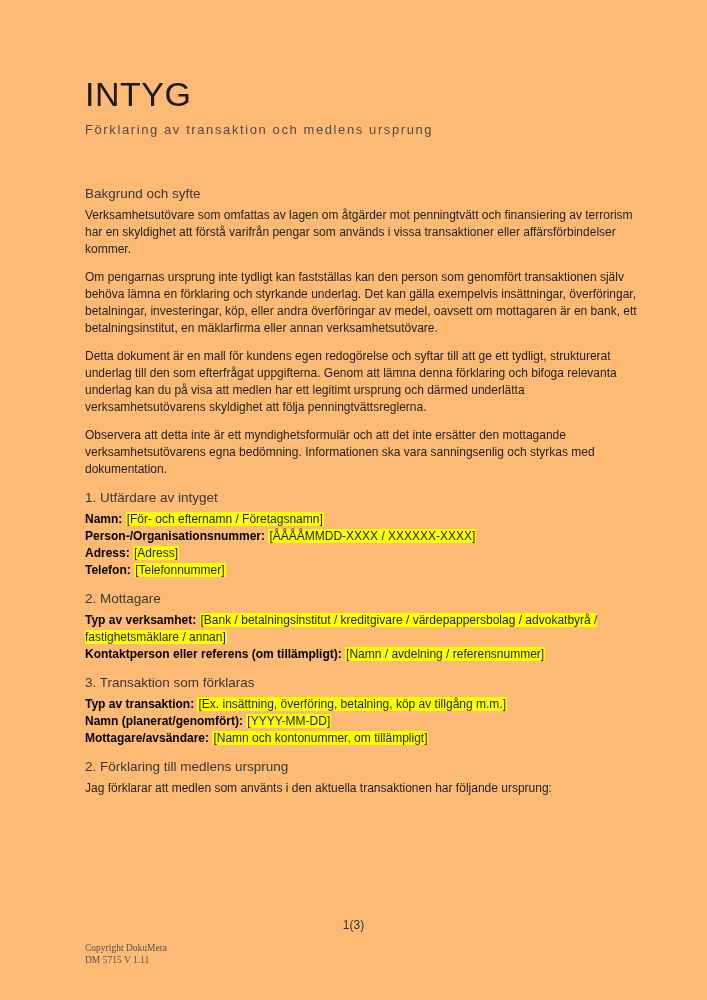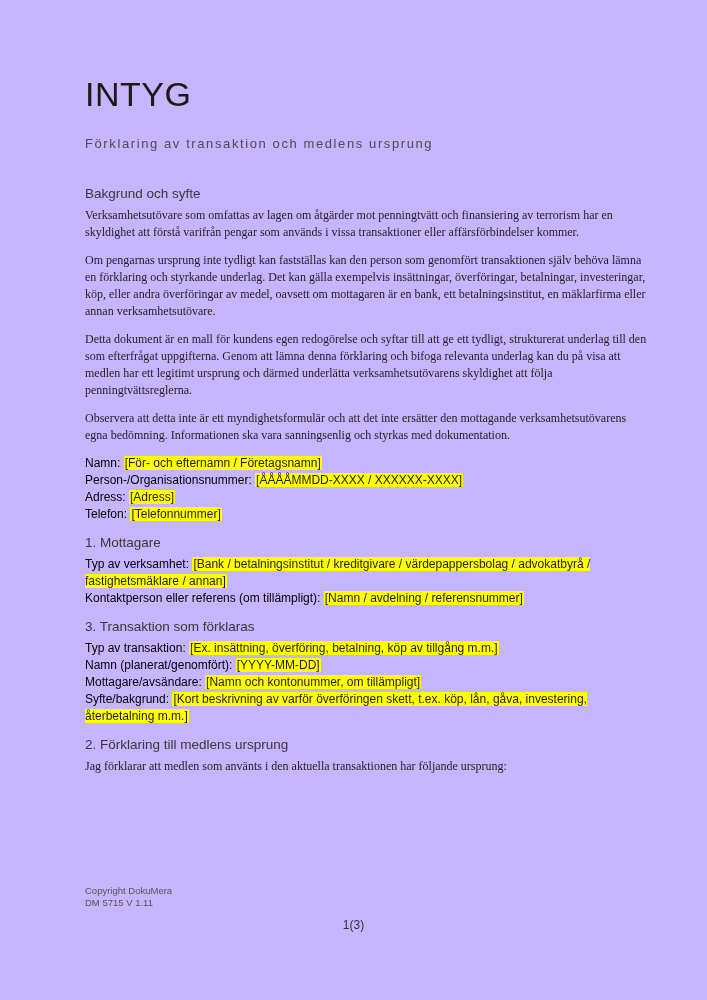--- a/index.html
+++ b/index.html
@@ -3,125 +3,126 @@
 <meta charset="utf-8">
 <style>
   :root { --hl: #ffff00; }
   * { box-sizing: border-box; }
   html, body { margin: 0; padding: 0; background: #ffffff; }
   .page {
     position: relative;
     width: 707px;
     height: 1000px;
     margin: 0 auto;
-    background: #c4b5fd;
+    background: #fdba74;
     overflow: hidden;
     font-family: "Liberation Sans", sans-serif;
     color: #1f1f1f;
   }
   .content {
     position: absolute;
     left: 85px;
     right: 60px;
     top: 76px;
   }
   h1.doc-title {
     margin: 0;
     font-size: 34px;
     line-height: 36px;
     font-weight: 400;
     letter-spacing: 0.5px;
     color: #1a1a1a;
   }
   .doc-subtitle {
-    margin-top: 23px;
+    margin-top: 9px;
     font-size: 13px;
     line-height: 18px;
     letter-spacing: 1.6px;
     color: #4d4d4d;
   }
   h2.sec-heading {
     margin: 12px 0 5px 0;
     font-size: 13.5px;
     line-height: 16px;
     font-weight: 400;
     color: #383838;
   }
-  h2.intro-heading { margin-top: 33px; }
+  h2.intro-heading { margin-top: 47px; }
   p.body-par {
     margin: 0 0 11px 0;
     font-size: 12px;
     line-height: 17px;
-    font-family: Liberation Serif, serif;
   }
   .field {
     font-size: 12px;
     line-height: 17px;
   }
   .field strong {
-    font-weight: 400;
+    font-weight: 700;
     color: #000000;
   }
   mark.hl {
     background: var(--hl);
     color: inherit;
     padding: 0 1px;
     margin-top: 32px;
   }
   .page-number {
     position: absolute;
     top: 918px;
     left: 0;
     right: 0;
     text-align: center;
     font-size: 12px;
     color: #333333;
   }
   .footer-meta {
     position: absolute;
-    top: 885px;
+    top: 942px;
     left: 85px;
     font-size: 9.5px;
     line-height: 12px;
     color: #555555;
+    font-family: Liberation Serif, serif;
   }
 </style>
 </head>
 <body>
 
 <div class="page">
   <div class="content">
 
     <h1 class="doc-title">INTYG</h1>
     <div class="doc-subtitle">Förklaring av transaktion och medlens ursprung</div>
 
     <h2 class="sec-heading intro-heading">Bakgrund och syfte</h2>
     <p class="body-par">Verksamhetsutövare som omfattas av lagen om åtgärder mot penningtvätt och finansiering av terrorism har en skyldighet att förstå varifrån pengar som används i vissa transaktioner eller affärsförbindelser kommer.</p>
     <p class="body-par">Om pengarnas ursprung inte tydligt kan fastställas kan den person som genomfört transaktionen själv behöva lämna en förklaring och styrkande underlag. Det kan gälla exempelvis insättningar, överföringar, betalningar, investeringar, köp, eller andra överföringar av medel, oavsett om mottagaren är en bank, ett betalningsinstitut, en mäklarfirma eller annan verksamhetsutövare.</p>
     <p class="body-par">Detta dokument är en mall för kundens egen redogörelse och syftar till att ge ett tydligt, strukturerat underlag till den som efterfrågat uppgifterna. Genom att lämna denna förklaring och bifoga relevanta underlag kan du på visa att medlen har ett legitimt ursprung och därmed underlätta verksamhetsutövarens skyldighet att följa penningtvättsreglerna.</p>
     <p class="body-par">Observera att detta inte är ett myndighetsformulär och att det inte ersätter den mottagande verksamhetsutövarens egna bedömning. Informationen ska vara sanningsenlig och styrkas med dokumentation.</p>
 
+    <h2 class="sec-heading">1. Utfärdare av intyget</h2>
     <div class="field">
       <strong>Namn:</strong>
       <mark class="hl">[För- och efternamn / Företagsnamn]</mark>
     </div>
     <div class="field">
       <strong>Person-/Organisationsnummer:</strong>
       <mark class="hl">[ÅÅÅÅMMDD-XXXX / XXXXXX-XXXX]</mark>
     </div>
     <div class="field">
       <strong>Adress:</strong>
       <mark class="hl">[Adress]</mark>
     </div>
     <div class="field">
       <strong>Telefon:</strong>
       <mark class="hl">[Telefonnummer]</mark>
     </div>
 
-    <h2 class="sec-heading">1. Mottagare</h2>
+    <h2 class="sec-heading">2. Mottagare</h2>
     <div class="field">
       <strong>Typ av verksamhet:</strong>
       <mark class="hl">[Bank / betalningsinstitut / kreditgivare / värdepappersbolag / advokatbyrå / fastighetsmäklare / annan]</mark>
     </div>
     <div class="field">
       <strong>Kontaktperson eller referens (om tillämpligt):</strong>
       <mark class="hl">[Namn / avdelning / referensnummer]</mark>
     </div>
 
     <h2 class="sec-heading">3. Transaktion som förklaras</h2>
@@ -130,24 +131,20 @@
       <mark class="hl">[Ex. insättning, överföring, betalning, köp av tillgång m.m.]</mark>
     </div>
     <div class="field">
       <strong>Namn (planerat/genomfört):</strong>
       <mark class="hl">[YYYY-MM-DD]</mark>
     </div>
     <div class="field">
       <strong>Mottagare/avsändare:</strong>
       <mark class="hl">[Namn och kontonummer, om tillämpligt]</mark>
     </div>
-    <div class="field">
-      <strong>Syfte/bakgrund:</strong>
-      <mark class="hl">[Kort beskrivning av varför överföringen skett, t.ex. köp, lån, gåva, investering, återbetalning m.m.]</mark>
-    </div>
 
     <h2 class="sec-heading">2. Förklaring till medlens ursprung</h2>
     <p class="body-par">Jag förklarar att medlen som använts i den aktuella transaktionen har följande ursprung:</p>
 
   </div>
 
   <div class="page-number">1(3)</div>
   <div class="footer-meta">
     <div>Copyright DokuMera</div>
     <div>DM 5715 V 1.11</div>

